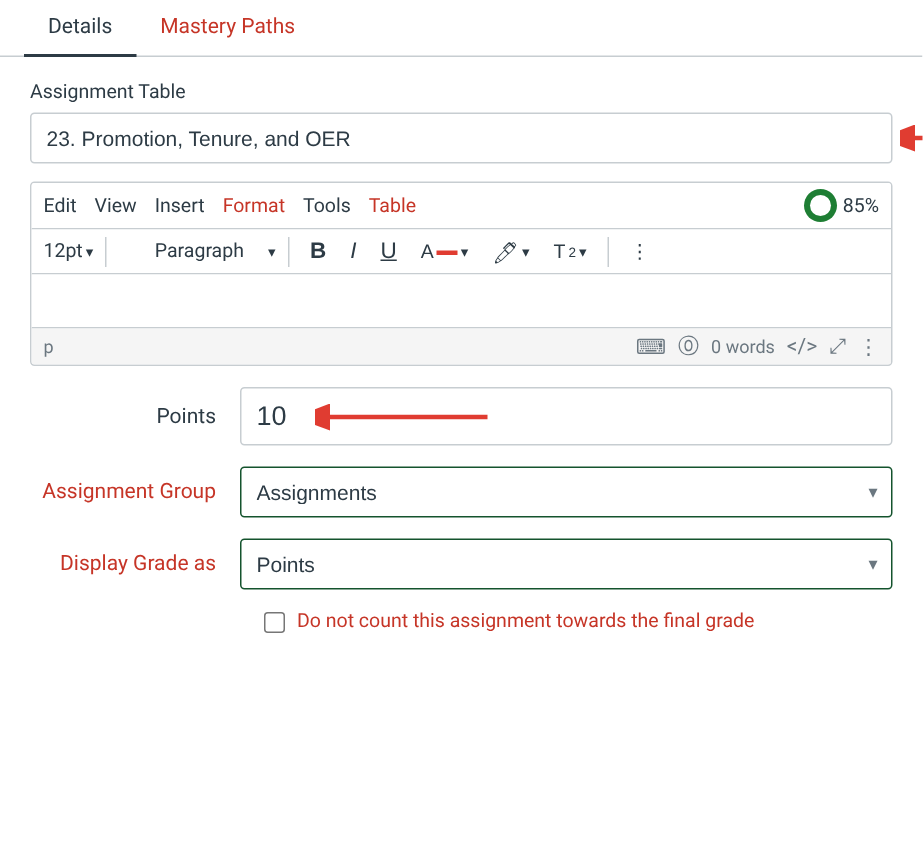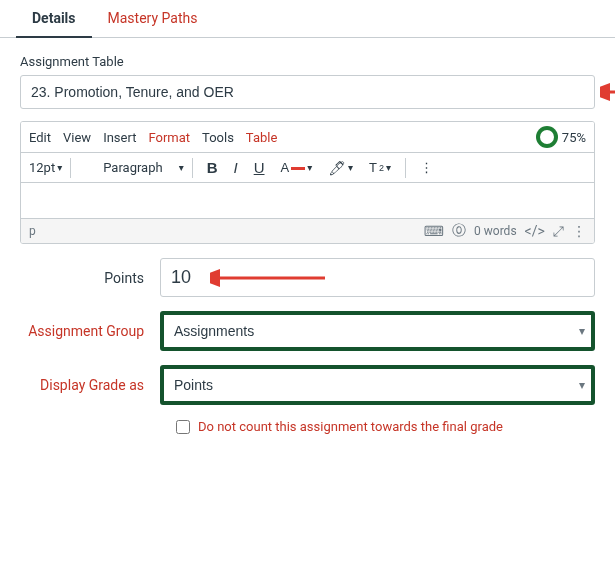--- a/index.html
+++ b/index.html
@@ -24,21 +24,21 @@
     .tab {
       padding: 10px 16px;
       cursor: pointer;
       font-size: 14px;
       border-bottom: 2px solid transparent;
       margin-bottom: -1px;
       color: #2d3b45;
     }
     .tab.active {
       border-bottom: 2px solid #2d3b45;
-      font-weight: 700;
+      font-weight: 400;
     }
     .tab.mastery {
       color: #c63527;
     }
     
     .form-section {
       padding: 0 20px;
     }
     .field-label {
       font-size: 13px;
@@ -194,21 +194,21 @@
       border-radius: 3px;
       padding: 8px 10px;
       font-size: 18px;
       color: #2d3b45;
     }
     .select-wrapper {
       position: relative;
     }
     .select-input {
       width: 100%;
-      border: 4px solid #14532d;
+      border: 1px solid #14532d;
       border-radius: 3px;
       padding: 8px 10px;
       font-size: 14px;
       color: #2d3b45;
       appearance: none;
       background: #fff;
       padding-right: 28px;
       cursor: pointer;
     }
     .select-chevron {
@@ -295,21 +295,21 @@
         <div class="rte-menubar-left">
           <span class="rte-menu-item">Edit</span>
           <span class="rte-menu-item">View</span>
           <span class="rte-menu-item">Insert</span>
           <span class="rte-menu-item colored">Format</span>
           <span class="rte-menu-item">Tools</span>
           <span class="rte-menu-item colored">Table</span>
         </div>
         <div class="rte-progress">
           <div class="progress-circle"></div>
-          <span>75%</span>
+          <span>85%</span>
         </div>
       </div>
 
       <div class="rte-toolbar">
         <div class="font-size-select">
           <span>12pt</span>
           <span class="chevron">▾</span>
         </div>
         <div class="toolbar-divider"></div>
         <div class="paragraph-select">

